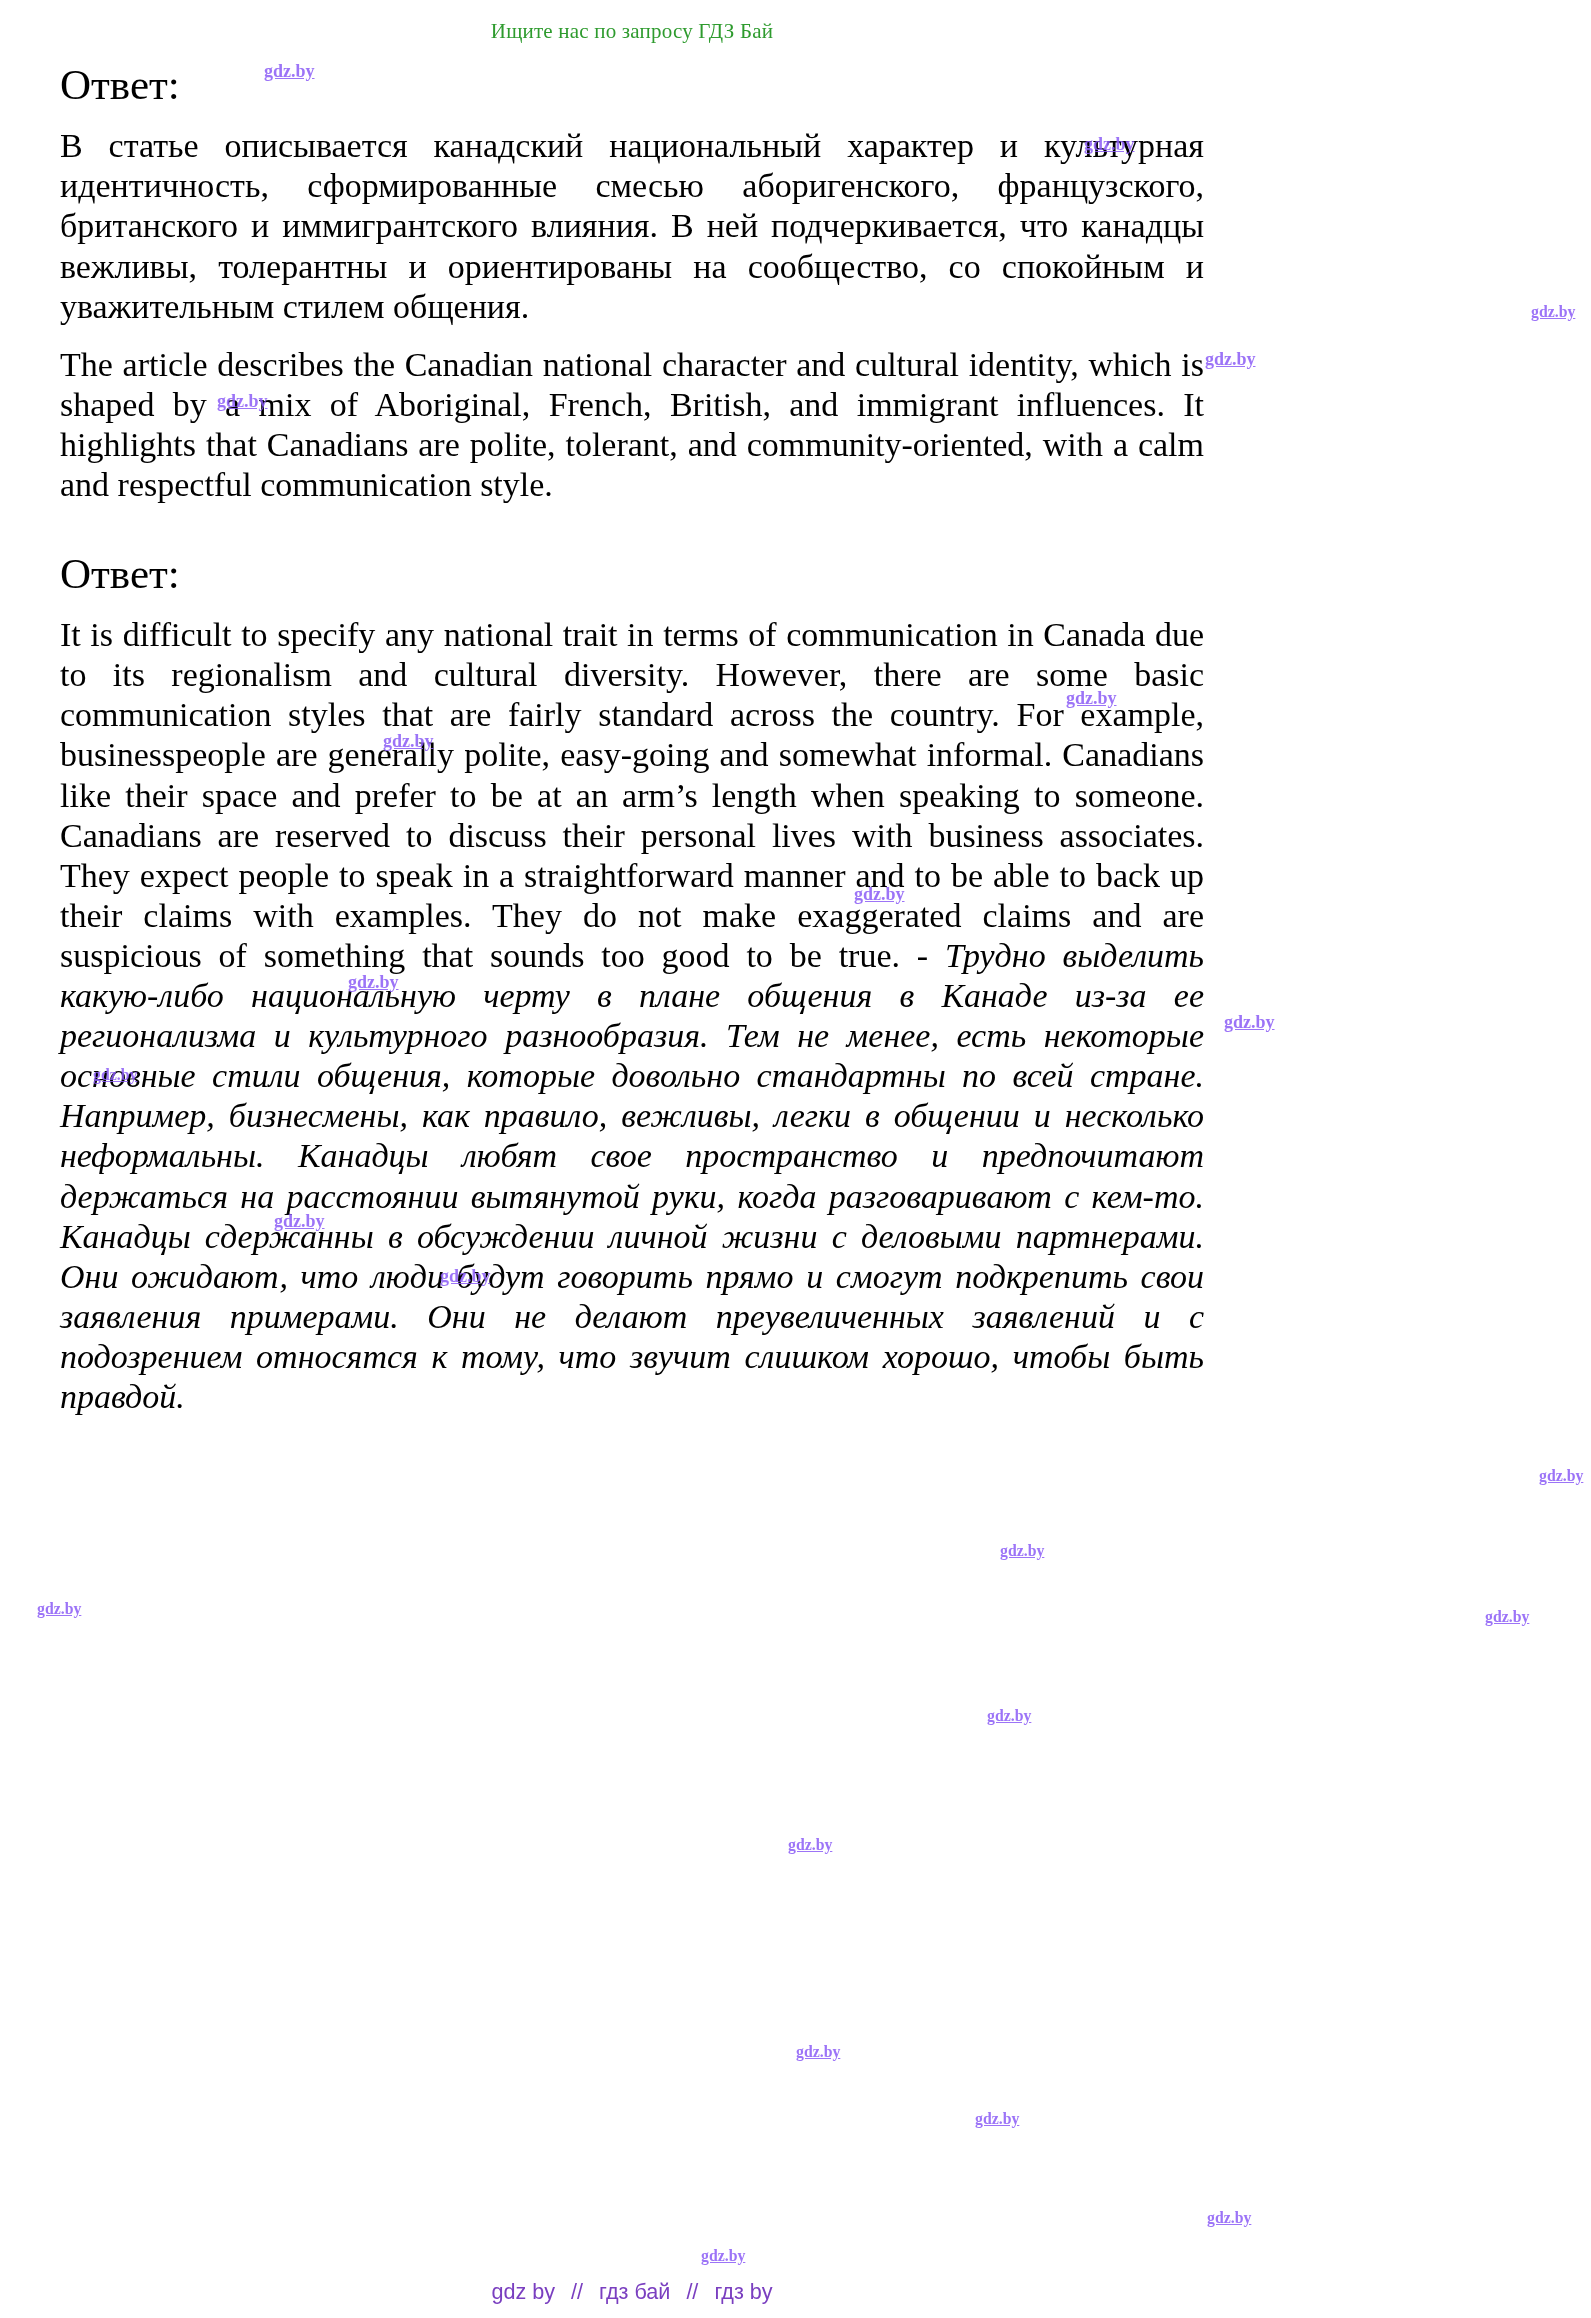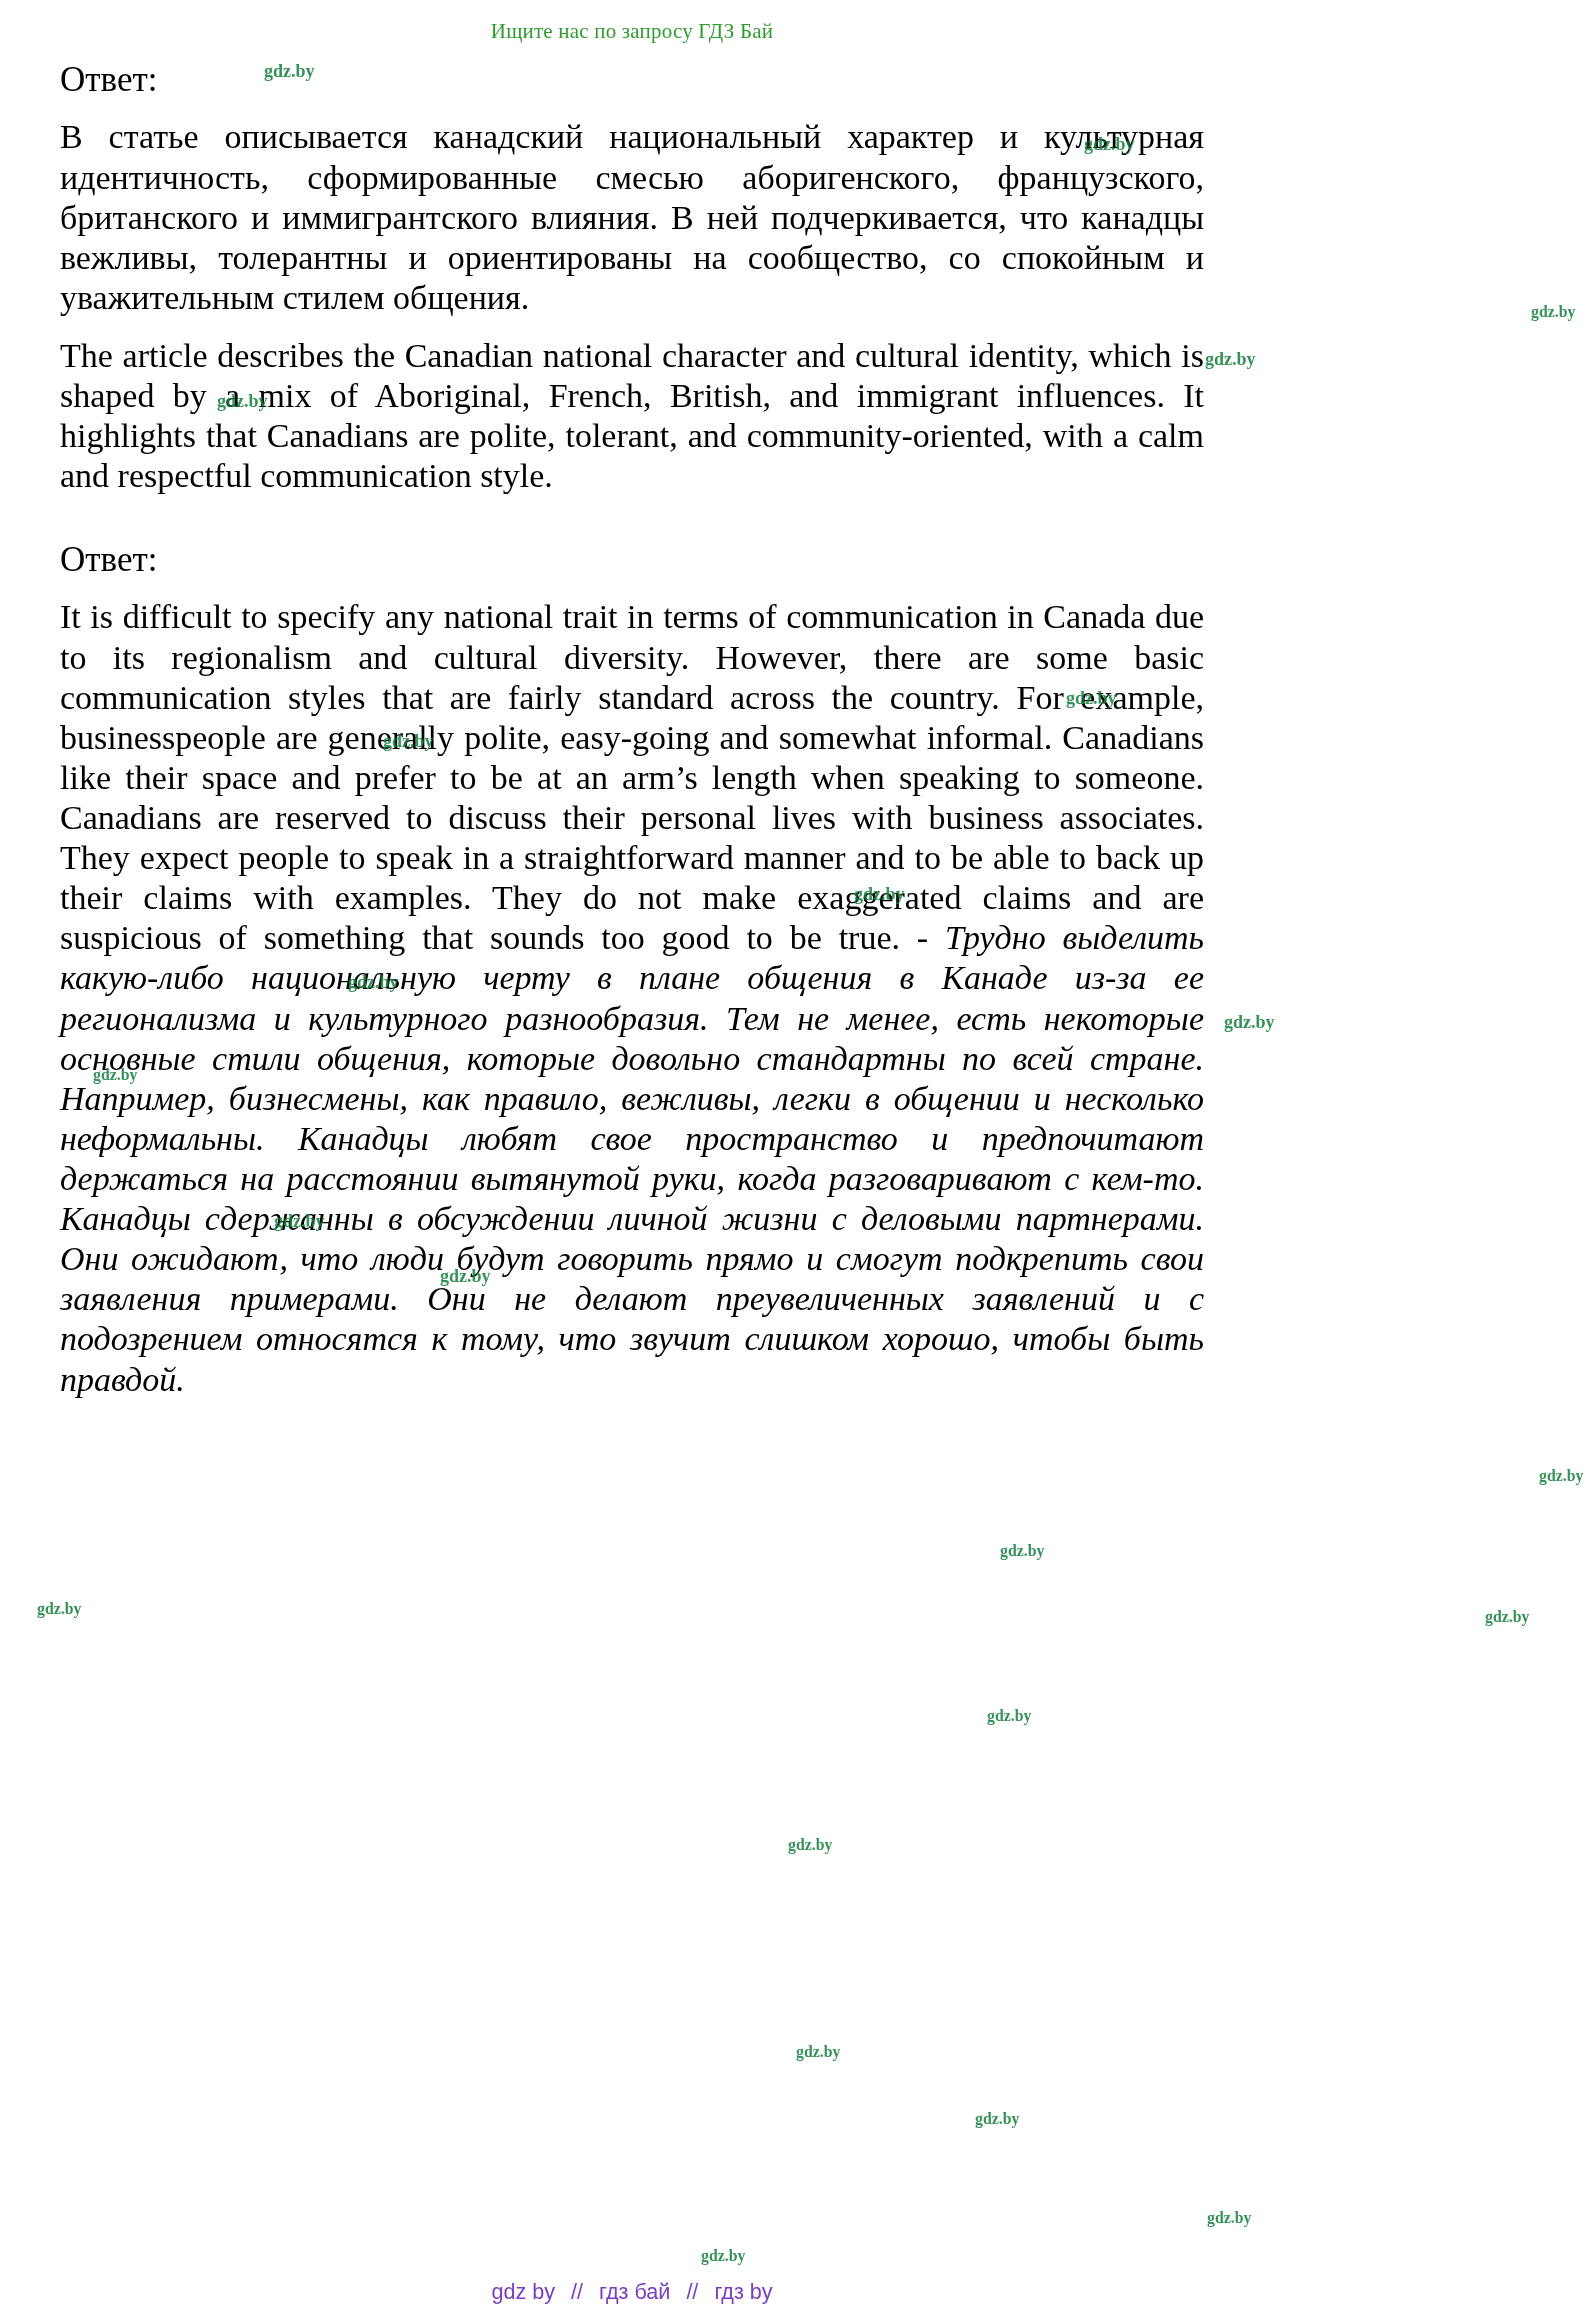--- a/index.html
+++ b/index.html
@@ -25,21 +25,21 @@
   .top-banner {
     text-align: center;
     font-family: "Liberation Serif", serif;
     font-size: 21px;
     color: #2e9b2e;
     padding-top: 8.3px;
     padding-bottom: 5px;
     letter-spacing: 0.2px;
   }
   .answer-label {
-    font-size: 35px;
+    font-size: 43px;
     margin: 11.6px 0 0 0;
     line-height: 1.1;
   }
   p.body-text {
     font-size: 34px;
     line-height: 1.18;
     text-align: justify;
     margin: 18px 0 0 0;
     -webkit-hyphens: none;
     hyphens: none;
@@ -61,26 +61,27 @@
   .ru-block {
     margin-top: 28px;
   }
   .spacer-md { height: 33px; }
   .spacer-lg { height: 46px; }
 
   
   .wm {
     position: absolute;
     font-family: "Liberation Serif", serif;
-    color: #15803d;
+    color: #8b5cf6;
     font-size: 18px;
     font-weight: bold;
     opacity: 0.85;
     pointer-events: none;
     white-space: nowrap;
+    text-decoration: underline;
   }
   .wm.small { font-size: 15.8px; }
 
   .footer {
     position: absolute;
     left: 0;
     right: 0;
     bottom: 25px;
     text-align: center;
     font-family: Liberation Sans, sans-serif;

